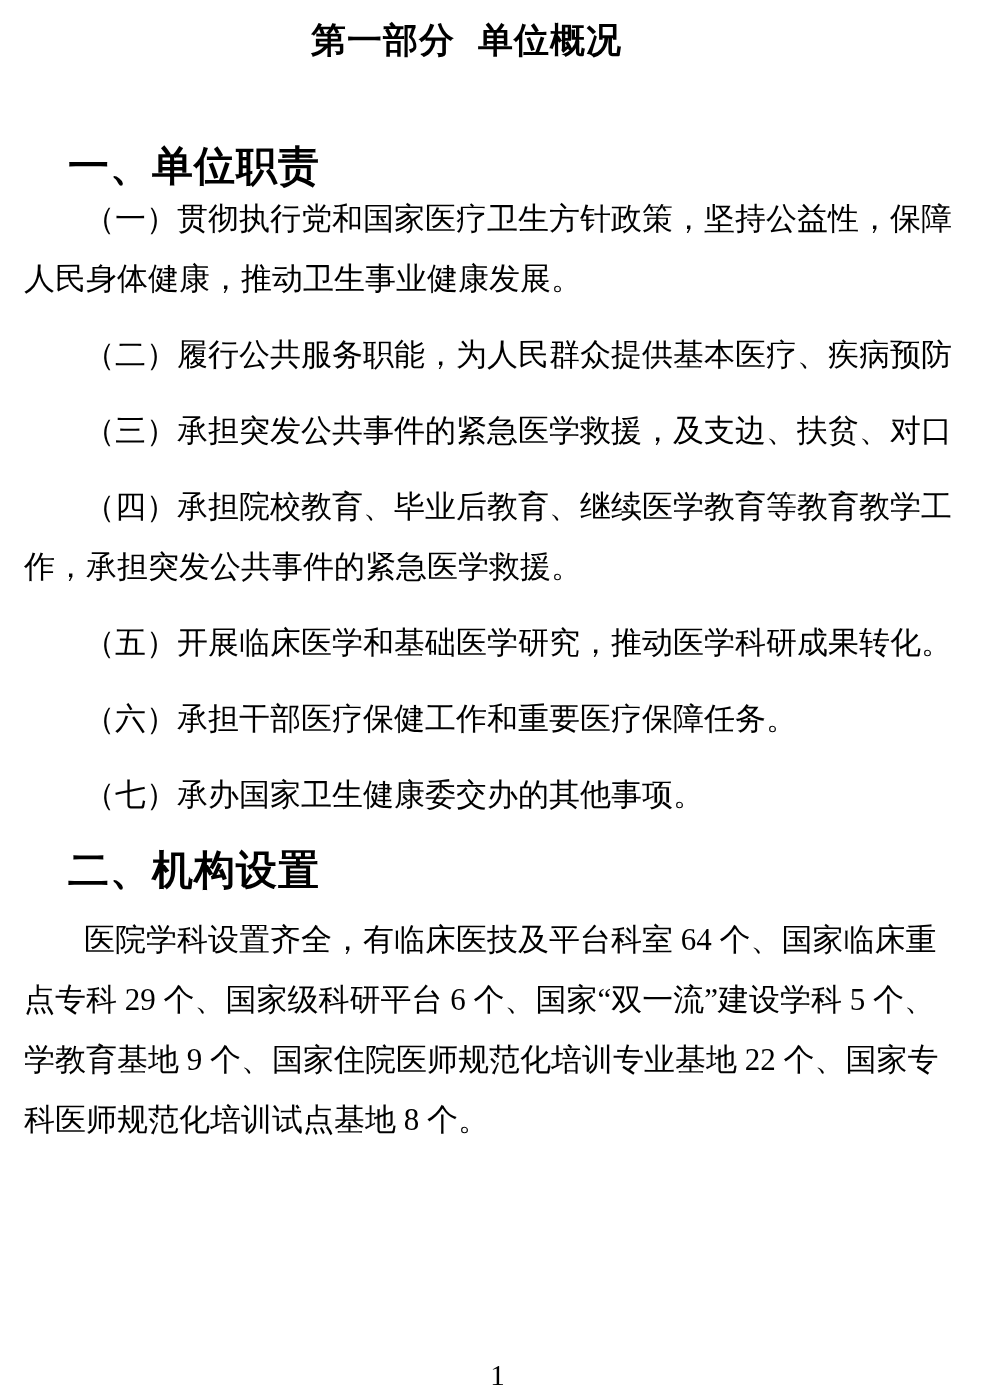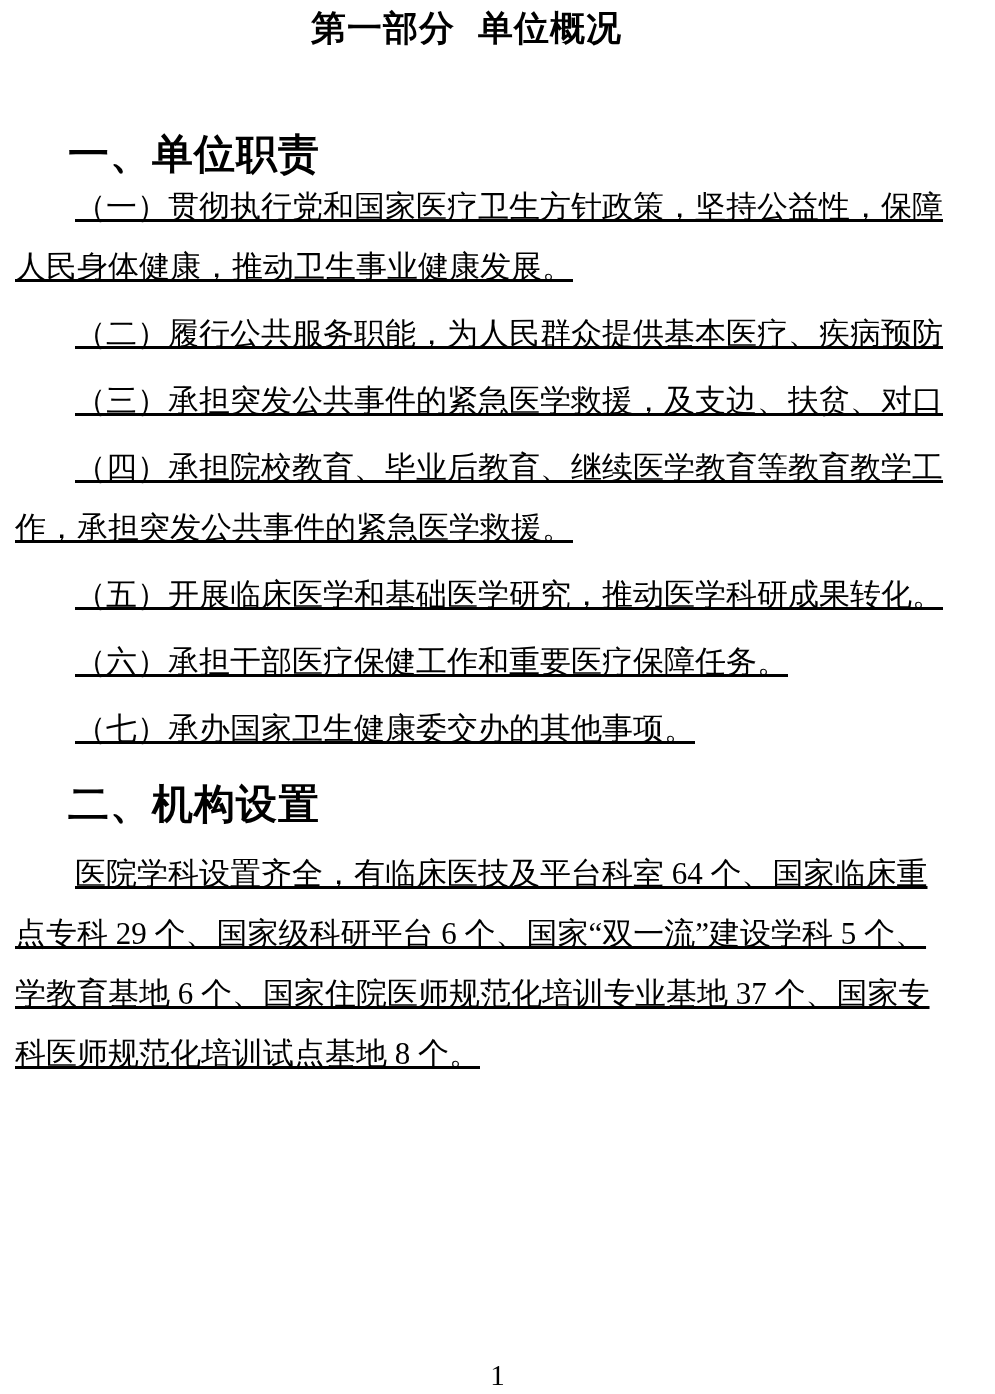--- a/index.html
+++ b/index.html
@@ -4,21 +4,21 @@
 <style>
   html, body { margin: 0; padding: 0; background: #ffffff; }
   .page {
     position: relative;
     width: 995px;
     height: 1394px;
     margin: 0 auto;
     background: #ffffff;
     color: #000000;
     box-sizing: border-box;
-    padding: 0 10px 0 8px;
+    padding: 12px 10px 0 8px;
     overflow: hidden;
     font-family: "Liberation Serif", serif;
   }
   .doc-title {
     margin: 0;
     padding-top: 8px;
     height: 40px;
     line-height: 40px;
     text-align: center;
     position: relative;
@@ -35,21 +35,21 @@
     height: 34px;
     line-height: 34px;
     font-family: "Liberation Sans", sans-serif;
     font-weight: bold;
     font-size: 41px;
     letter-spacing: 1px;
     text-indent: 60px;
     white-space: nowrap;
   }
   .sec-heading.second { margin-top: 28px; }
-  .para { margin: 7px; text-decoration: underline; }
+  .para { margin: 16px; }
   .para.mt6  { margin-top: 6px; }
   .para.mt23 { margin-top: 23px; }
   .line {
     height: 60px;
     line-height: 60px;
     font-size: 31px;
     white-space: nowrap;
   }
   .line.indent { text-indent: 60px; }
   .page-number {
@@ -100,19 +100,19 @@
 
   <div class="para">
     <div class="line indent">（七）承办国家卫生健康委交办的其他事项。</div>
   </div>
 
   <h2 class="sec-heading second">二、机构设置</h2>
 
   <div class="para mt23">
     <div class="line indent">医院学科设置齐全，有临床医技及平台科室 64 个、国家临床重</div>
     <div class="line">点专科 29 个、国家级科研平台 6 个、国家“双一流”建设学科 5 个、</div>
-    <div class="line">学教育基地 6 个、国家住院医师规范化培训专业基地 37 个、国家专</div>
+    <div class="line">学教育基地 9 个、国家住院医师规范化培训专业基地 22 个、国家专</div>
     <div class="line">科医师规范化培训试点基地 8 个。</div>
   </div>
 
   <div class="page-number">1</div>
 
 </div>
 
 </body></html>

